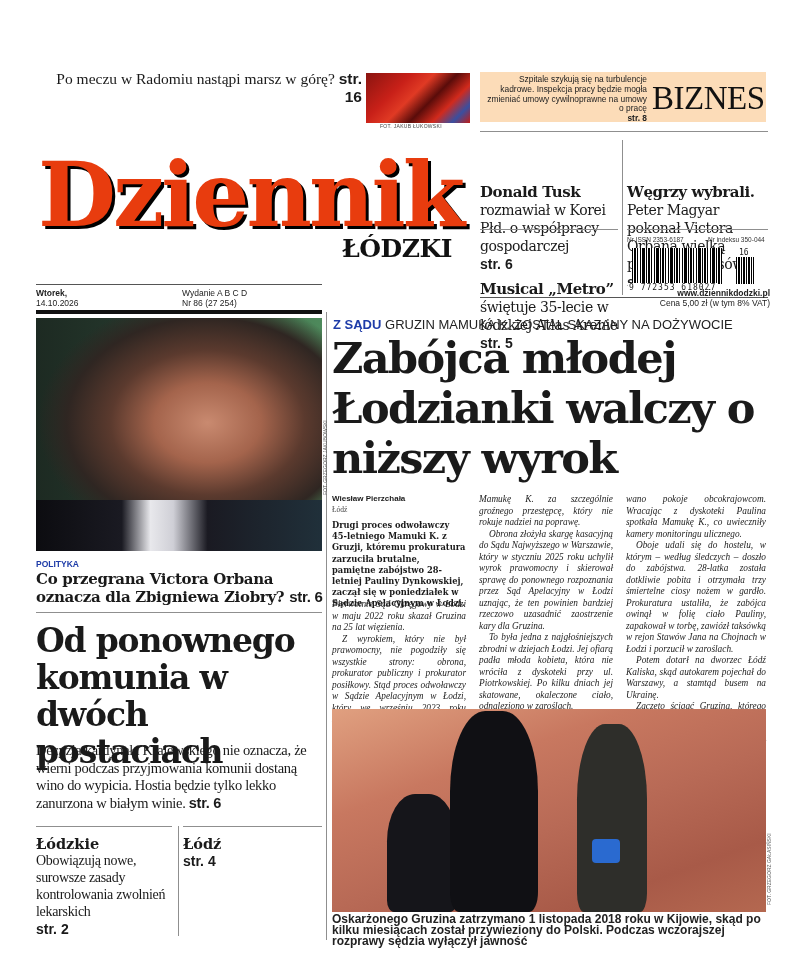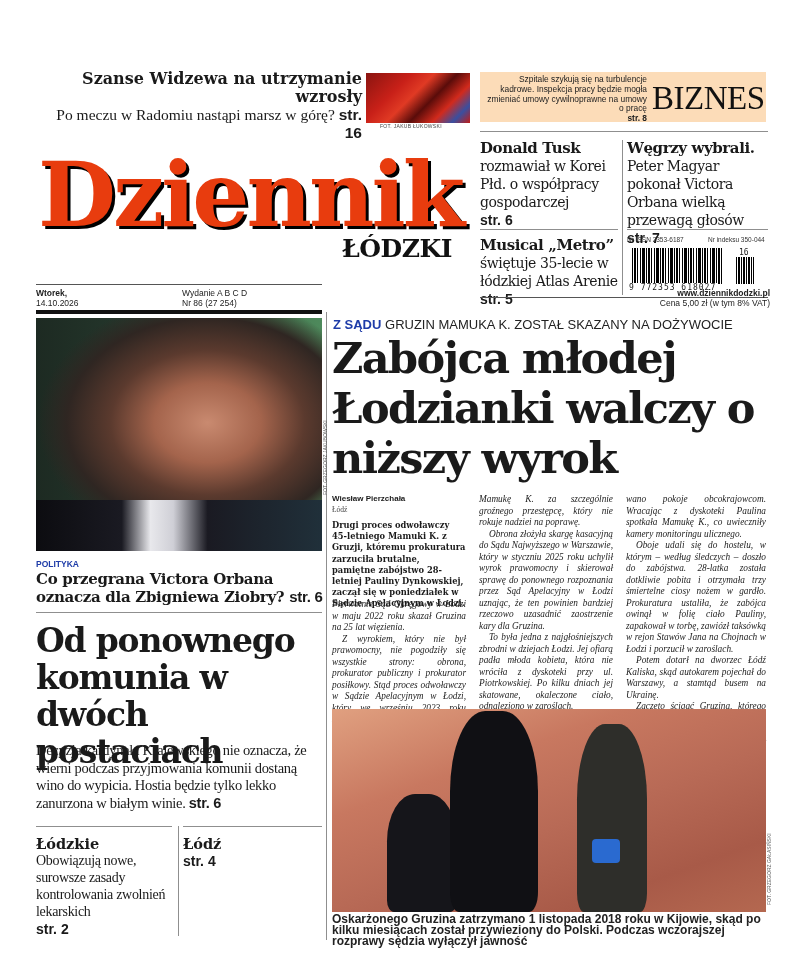--- a/index.html
+++ b/index.html
@@ -25,21 +25,21 @@
 
   .rule { position: absolute; background: #8f8f8f; height: 1px; }
   .vrule { position: absolute; background: #8f8f8f; width: 1px; }
 
   
   #logo-main { left: 38px; top: 148px; font-size: 90px; font-weight: bold; color: #e83c0e; letter-spacing: -3px; line-height: 92px;
      text-shadow: 3px 3px 0 #000; font-family: "DejaVu Serif", serif; }
   #logo-sub { left: 342px; top: 236px; font-size: 25px; font-weight: bold; color: #111; line-height: 26px; letter-spacing: -0.5px; }
 
   
-  .teaser-h { font-family: "DejaVu Serif", serif; font-weight: bold; font-size: 15px; line-height: 18px; letter-spacing:-0.4px; }
+  .teaser-h { font-family: "DejaVu Serif", serif; font-weight: bold; font-size: 15px; line-height: 18px; letter-spacing:-0.4px;margin-top:44px; }
   .teaser-b { font-family: "DejaVu Serif", serif; font-size: 14px; line-height: 18px; letter-spacing:-0.4px; }
   .teaser-s { font-family: "Liberation Sans", sans-serif; font-weight: bold; font-size: 14px; line-height: 18px; }
   #t-tusk { left: 480px; top: 139px; width: 140px; }
   #t-wegrzy { left: 627px; top: 139px; width: 145px; }
   #t-metro { left: 480px; top: 236px; width: 140px; }
   #issn { left: 627px; top: 236px; font-size: 6.5px; font-family: "Liberation Sans", sans-serif; color:#333; }
   #indeks { left: 708px; top: 236px; font-size: 6.5px; font-family: "Liberation Sans", sans-serif; color:#333; }
   #barcode { left: 632px; top: 248px; width: 90px; height: 36px; }
   #barcode2 { left: 736px; top: 257px; width: 18px; height: 27px; }
   #barcode-digits { left: 628px; top: 283px; font-size: 8px; font-family: "DejaVu Sans Mono", monospace; letter-spacing: 1px; }
@@ -89,21 +89,20 @@
   #court-photo { left: 332px; top: 709px; width: 434px; height: 203px;
     background: linear-gradient(160deg,#e0a080 0%,#c87860 30%,#b86a56 55%,#a85a48 80%,#b46850 100%); overflow: hidden; }
   .fig { position:absolute; border-radius: 40% 40% 10% 10%; }
   #court-credit { left: 766px; top: 905px; font-size: 5px; color:#555; transform: rotate(-90deg); transform-origin: left top; font-family:"Liberation Sans",sans-serif; white-space: nowrap; }
   #caption { left: 332px; top: 914px; width: 440px; font-family: "Liberation Sans", sans-serif; font-weight: bold; font-size: 12px; line-height: 11px; color: #222; }
 </style>
 </head>
 <body>
 
 <div id="top-teaser" class="abs">
-  <div class="t1 dserif">Szanse Widzewa na utrzymanie wzrosły</div>
   <div class="t2 serif"><span>Po meczu w Radomiu nastąpi marsz w górę?</span> <span class="strref">str. 16</span></div>
 </div>
 <div id="top-photo" class="abs"></div>
 <div id="top-photo-credit" class="abs sans">FOT. JAKUB ŁUKOWSKI</div>
 
 <div id="biznes-box" class="abs"></div>
 <div id="biznes-text" class="abs sans">
   <span>Szpitale szykują się na turbulencje kadrowe. Inspekcja pracy będzie mogła zmieniać umowy cywilnoprawne na umowy o pracę</span><br>
   <b>str. 8</b>
 </div>

